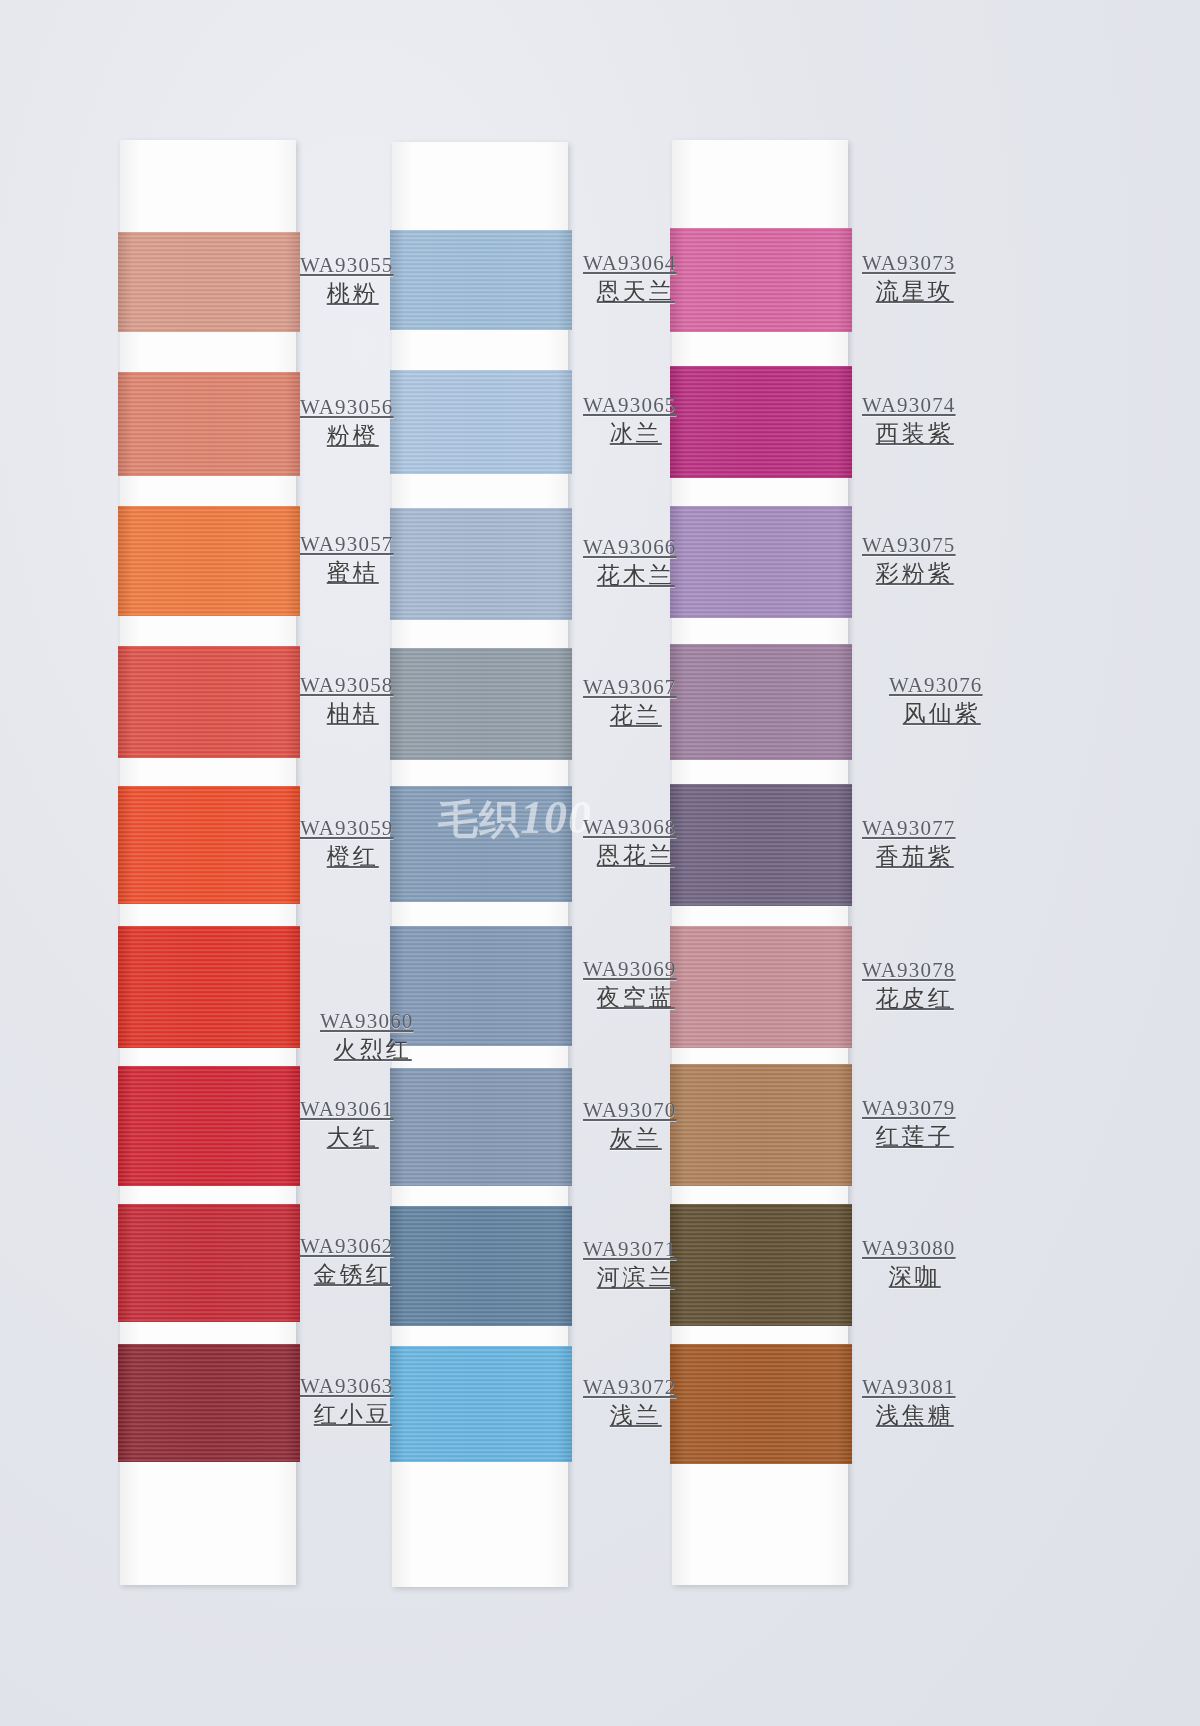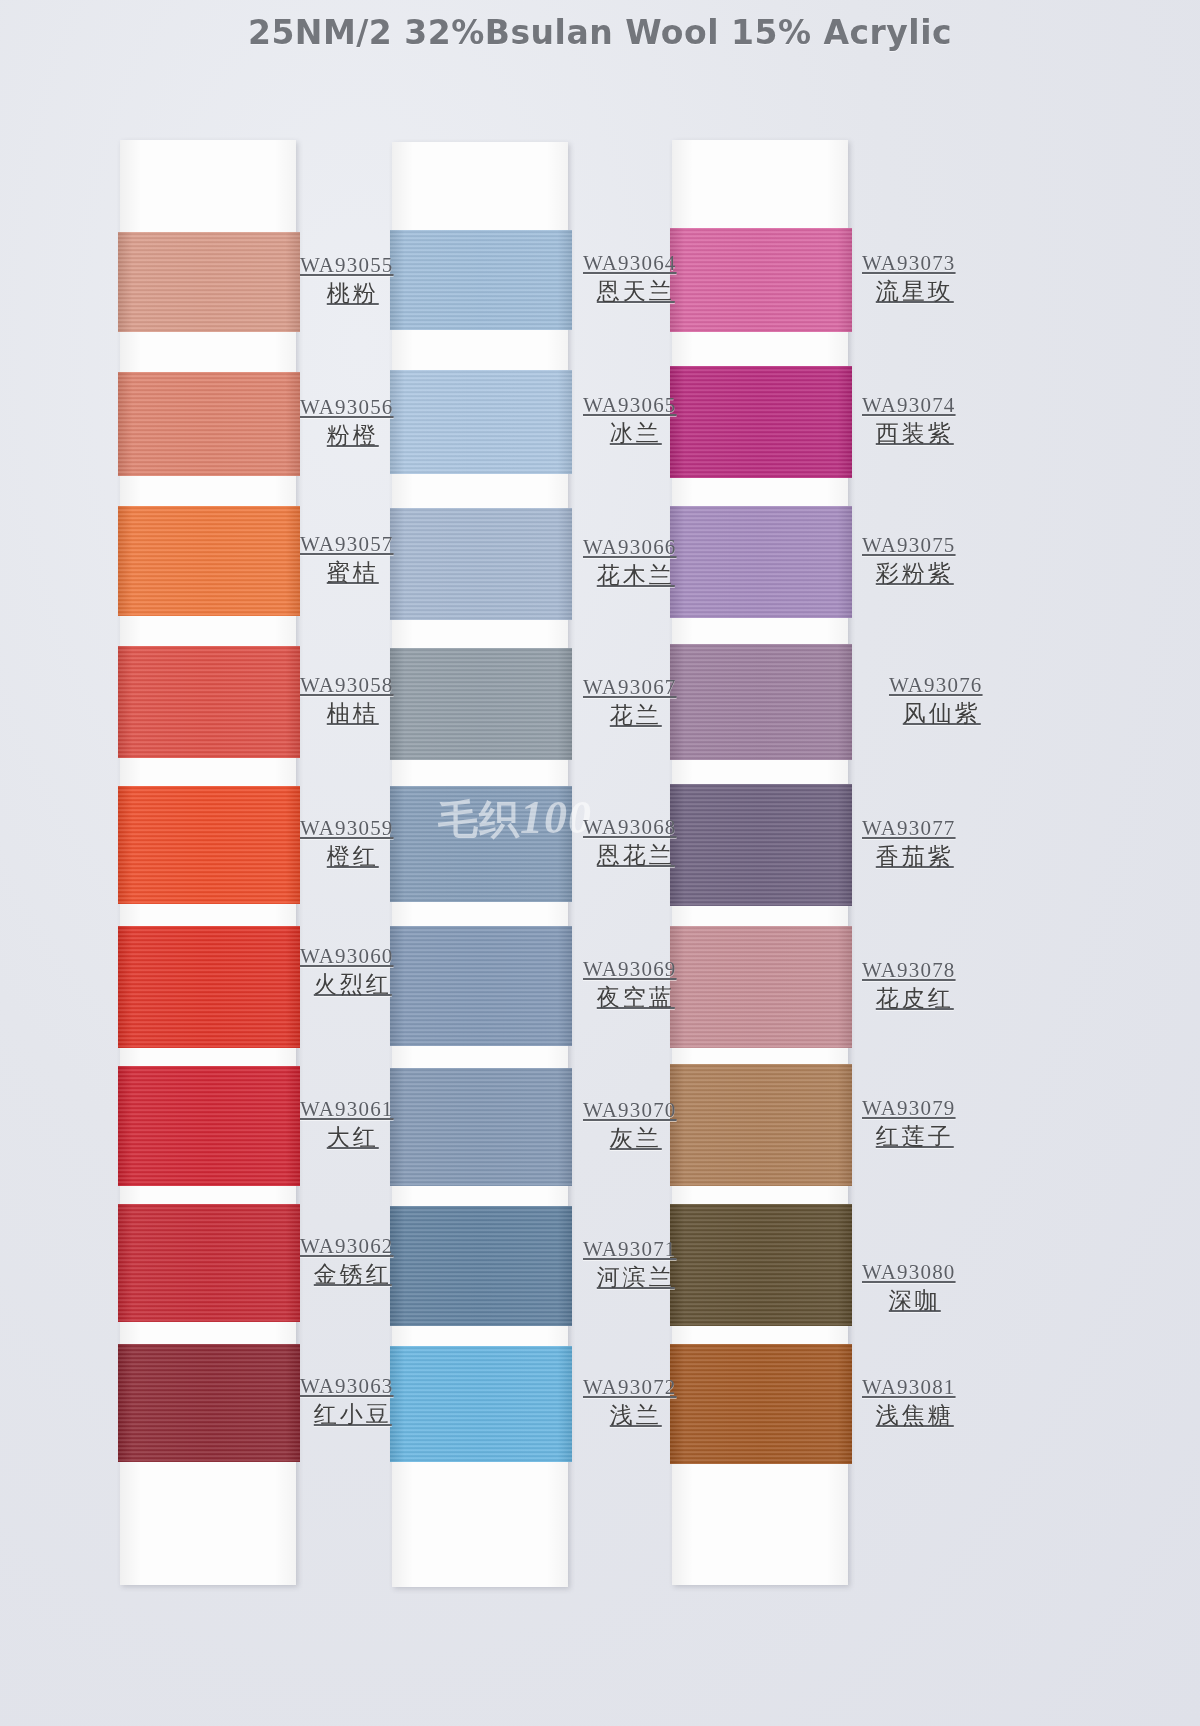--- a/index.html
+++ b/index.html
@@ -154,21 +154,20 @@
     font-family: "Liberation Serif", serif;
     font-size: 46px;
   }
 </style>
 </head>
 <body>
 
 <div id="bg-wash"></div>
 
 <div id="title-block">
-  <div class="title-line">25NM/2  32%Bsulan Wool  15%  Acrylic</div>
 </div>
 
 <div class="card" id="card-1"></div>
 <div class="card" id="card-2"></div>
 <div class="card" id="card-3"></div>
 
 <div id="swatch-layer">
     <div class="swatch" style="left: 118px; top: 232px; height: 100px;">
       <div class="yarn" style="background-color: rgb(216, 152, 134);"></div>
     </div>
@@ -200,21 +199,21 @@
     <div class="swatch" style="left: 118px; top: 786px; height: 118px;">
       <div class="yarn" style="background-color: rgb(237, 71, 36);"></div>
     </div>
     <div class="label lab-col-1" style="top: 815px;">
       <span class="code">WA93059</span>
       <span class="cname">橙红</span>
     </div>
     <div class="swatch" style="left: 118px; top: 926px; height: 122px;">
       <div class="yarn" style="background-color: rgb(223, 46, 34);"></div>
     </div>
-    <div class="label lab-col-1" style="top: 943px;">
+    <div class="label lab-col-1" style="top: 1008px; padding-left: 20px;">
       <span class="code">WA93060</span>
       <span class="cname">火烈红</span>
     </div>
     <div class="swatch" style="left: 118px; top: 1066px; height: 120px;">
       <div class="yarn" style="background-color: rgb(207, 31, 46);"></div>
     </div>
     <div class="label lab-col-1" style="top: 1096px;">
       <span class="code">WA93061</span>
       <span class="cname">大红</span>
     </div>
@@ -340,21 +339,21 @@
     <div class="swatch" style="left: 670px; top: 1064px; height: 122px;">
       <div class="yarn" style="background-color: rgb(171, 123, 84);"></div>
     </div>
     <div class="label lab-col-3" style="top: 1095px;">
       <span class="code">WA93079</span>
       <span class="cname">红莲子</span>
     </div>
     <div class="swatch" style="left: 670px; top: 1204px; height: 122px;">
       <div class="yarn" style="background-color: rgb(91, 74, 44);"></div>
     </div>
-    <div class="label lab-col-3" style="top: 1235px; margin-top: 24px;">
+    <div class="label lab-col-3" style="top: 1235px;">
       <span class="code">WA93080</span>
       <span class="cname">深咖</span>
     </div>
     <div class="swatch" style="left: 670px; top: 1344px; height: 120px;">
       <div class="yarn" style="background-color: rgb(160, 84, 31);"></div>
     </div>
     <div class="label lab-col-3" style="top: 1374px;">
       <span class="code">WA93081</span>
       <span class="cname">浅焦糖</span>
     </div>

